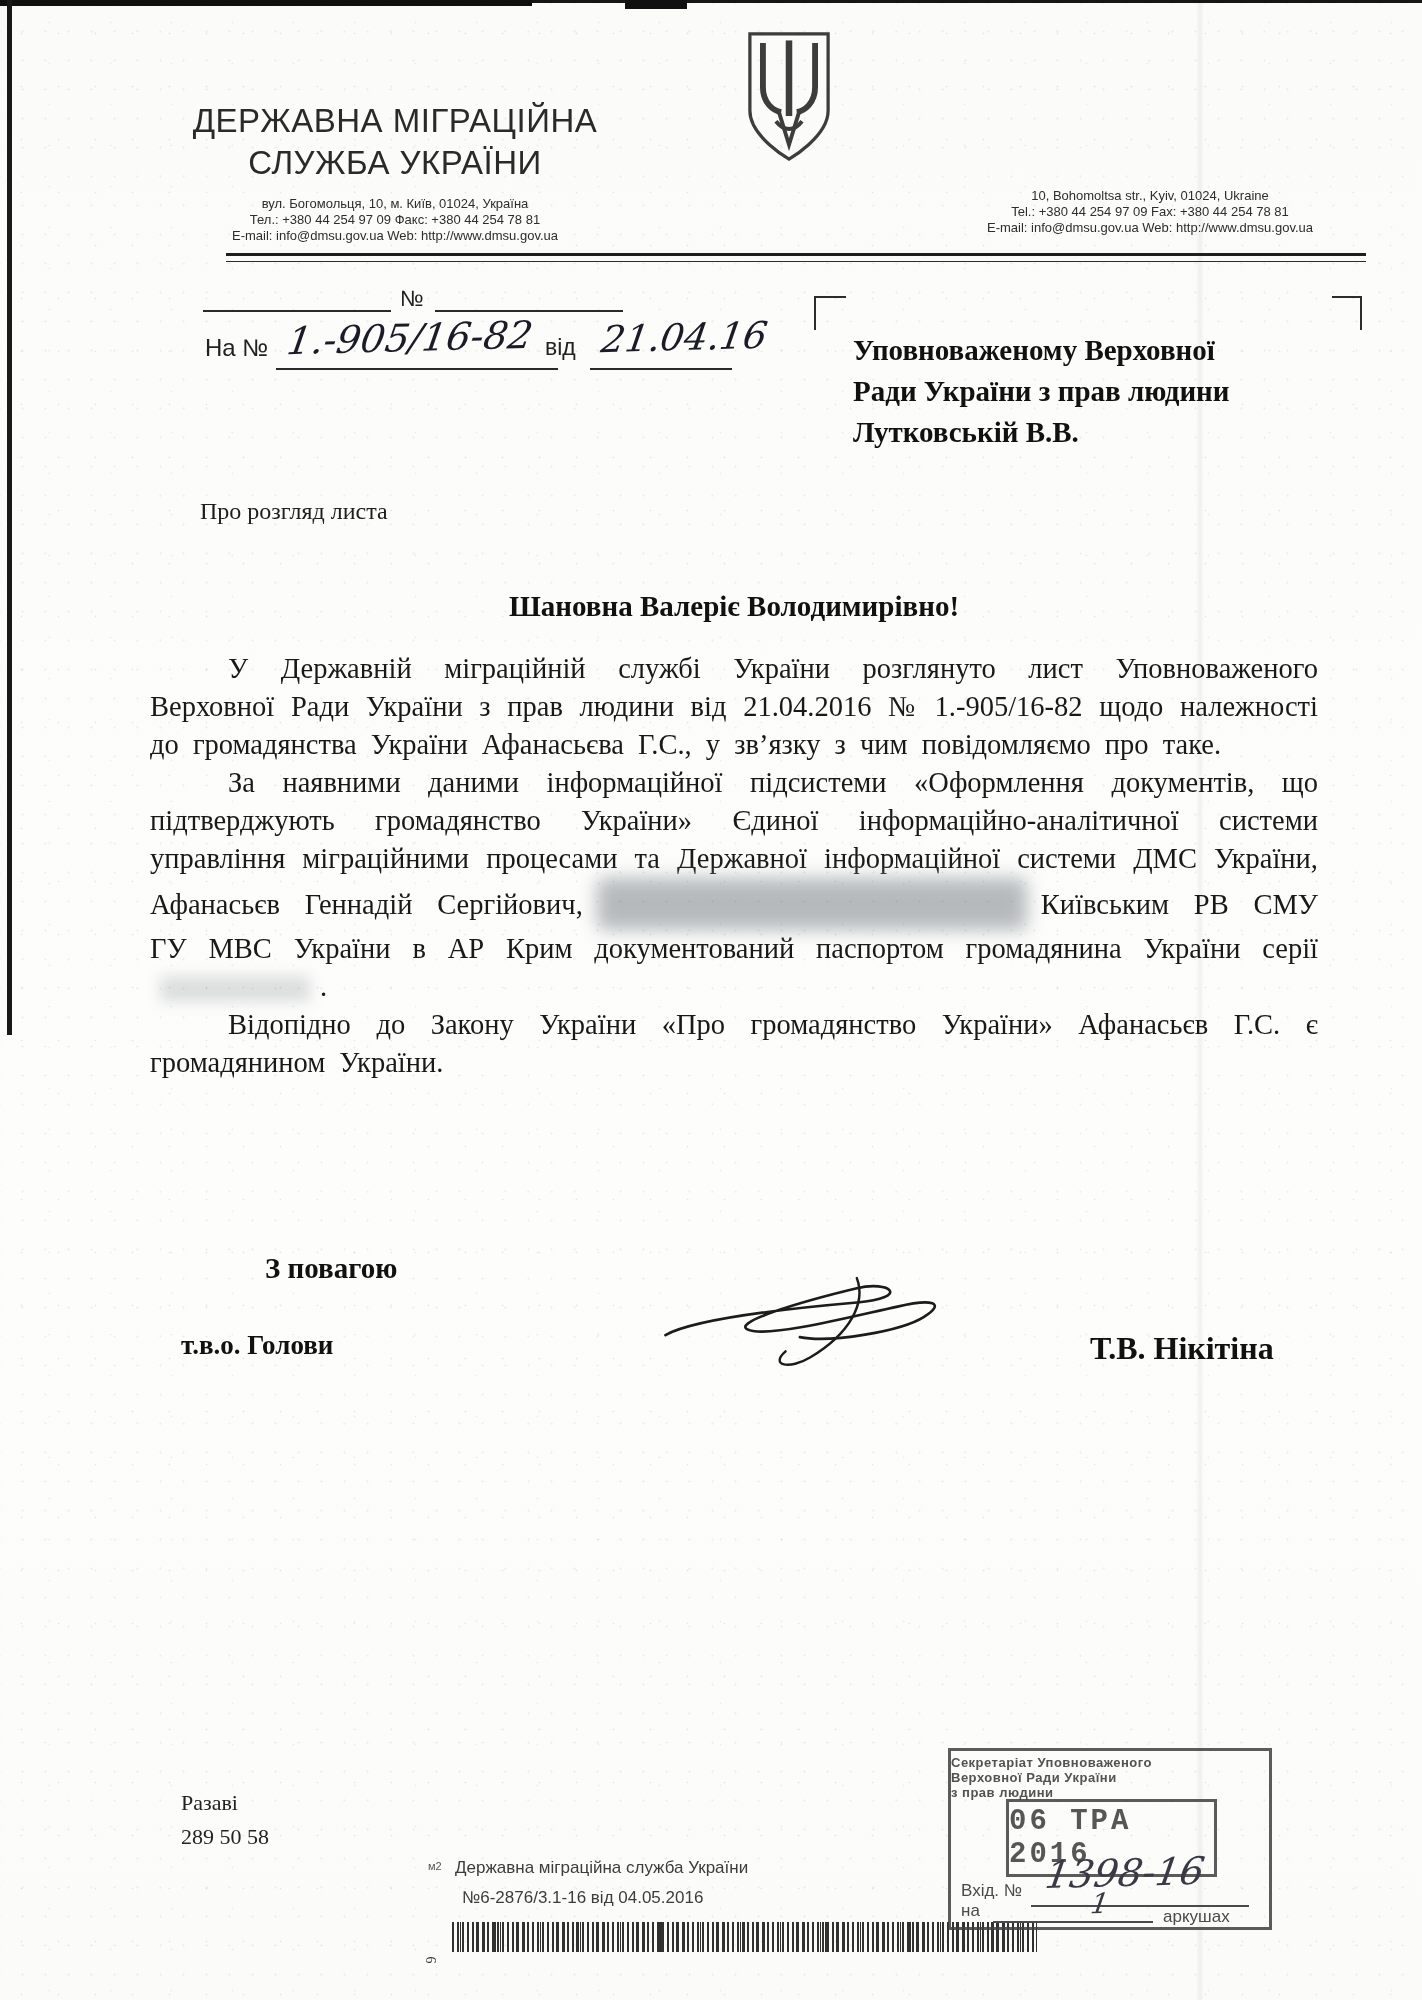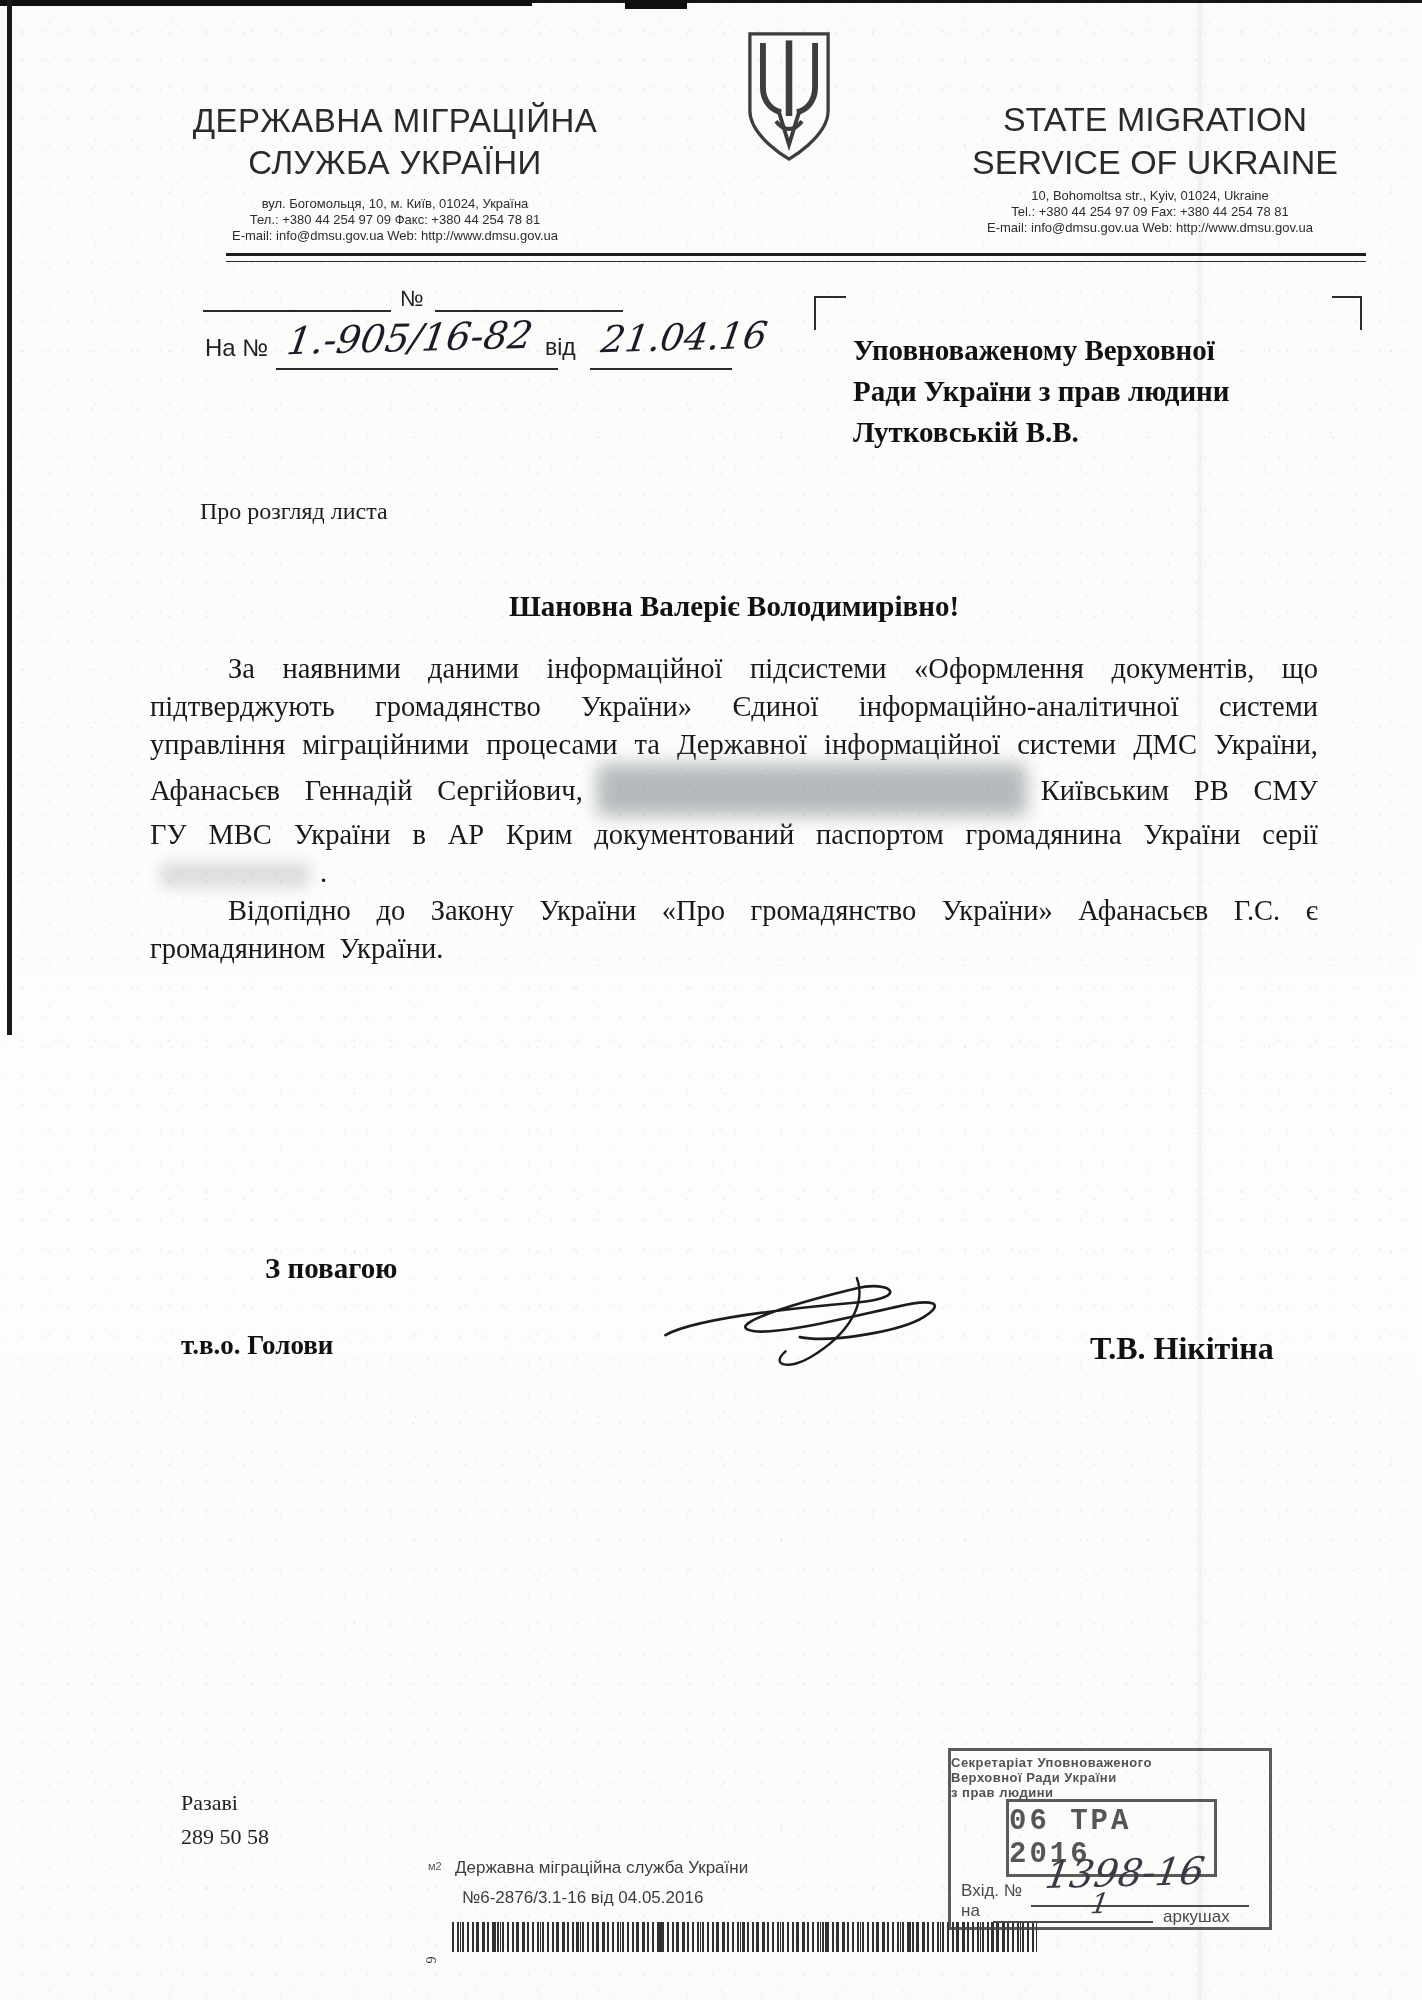--- a/index.html
+++ b/index.html
@@ -133,22 +133,20 @@
     <svg viewBox="0 0 72 112" width="94" height="146">
       <path d="M6,3 H66 V62 C66,82 36,99 36,99 C36,99 6,82 6,62 Z" fill="none" stroke="#3d3d3d" stroke-width="2.5"></path>
       <path d="M16,10 V44 C16,56 24,62 30,63" fill="none" stroke="#3d3d3d" stroke-width="4.5"></path>
       <path d="M56,10 V44 C56,56 48,62 42,63" fill="none" stroke="#3d3d3d" stroke-width="4.5"></path>
       <path d="M36,8 V66" fill="none" stroke="#3d3d3d" stroke-width="5"></path>
       <path d="M28,62 L36,88 L44,62" fill="none" stroke="#3d3d3d" stroke-width="3"></path>
       <path d="M26,70 C32,78 40,78 46,70" fill="none" stroke="#3d3d3d" stroke-width="3"></path>
     </svg>
   </div>
 
-  <div class="org-en">STATE MIGRATION
-SERVICE OF UKRAINE</div>
   <div class="addr-en">10, Bohomoltsa str., Kyiv, 01024, Ukraine
 Tel.: +380 44 254 97 09 Fax: +380 44 254 78 81
 E-mail: info@dmsu.gov.ua Web: http://www.dmsu.gov.ua</div>
 
   <div class="rule"></div>
 
   <div class="blank blank-a"></div>
   <div class="no-symbol sans">№</div>
   <div class="blank blank-b"></div>
 
@@ -162,20 +160,21 @@
   <div class="bracket-l"></div>
   <div class="bracket-r"></div>
   <div class="recipient">Уповноваженому Верховної
 Ради України з прав людини
 Лутковській В.В.</div>
 
   <div class="subject">Про розгляд листа</div>
   <div class="salutation">Шановна Валеріє Володимирівно!</div>
 
   <div class="body-text">
+    <p>У Державній міграційній службі України розглянуто лист Уповноваженого Верховної Ради України з прав людини від 21.04.2016 № 1.-905/16-82 щодо належності до громадянства України Афанасьєва Г.С., у зв’язку з чим повідомляємо про таке.</p>
     <p><span>За наявними даними інформаційної підсистеми «Оформлення документів, що підтверджують громадянство України» Єдиної інформаційно-аналітичної системи управління міграційними процесами та Державної інформаційної системи ДМС України, Афанасьєв Геннадій Сергійович,</span><span class="redact-big"></span><span>Київським РВ СМУ ГУ МВС України в АР Крим документований паспортом громадянина України серії</span><span class="redact-small"></span><span>.</span></p>
     <p>Відопідно до Закону України «Про громадянство України» Афанасьєв Г.С. є громадянином України.</p>
   </div>
 
   <div class="regards">З повагою</div>
   <div class="position-title">т.в.о. Голови</div>
 
   <div class="signature">
     <svg viewBox="0 0 300 110" width="310" height="112">
       <path d="M8,62 C40,44 150,34 196,30 C250,25 228,8 196,16 C150,27 60,52 94,58 C120,62 190,44 236,34 C270,26 284,30 262,44 C240,58 170,70 140,64" fill="none" stroke="#1c1c1c" stroke-width="2.6" stroke-linecap="round"></path>

